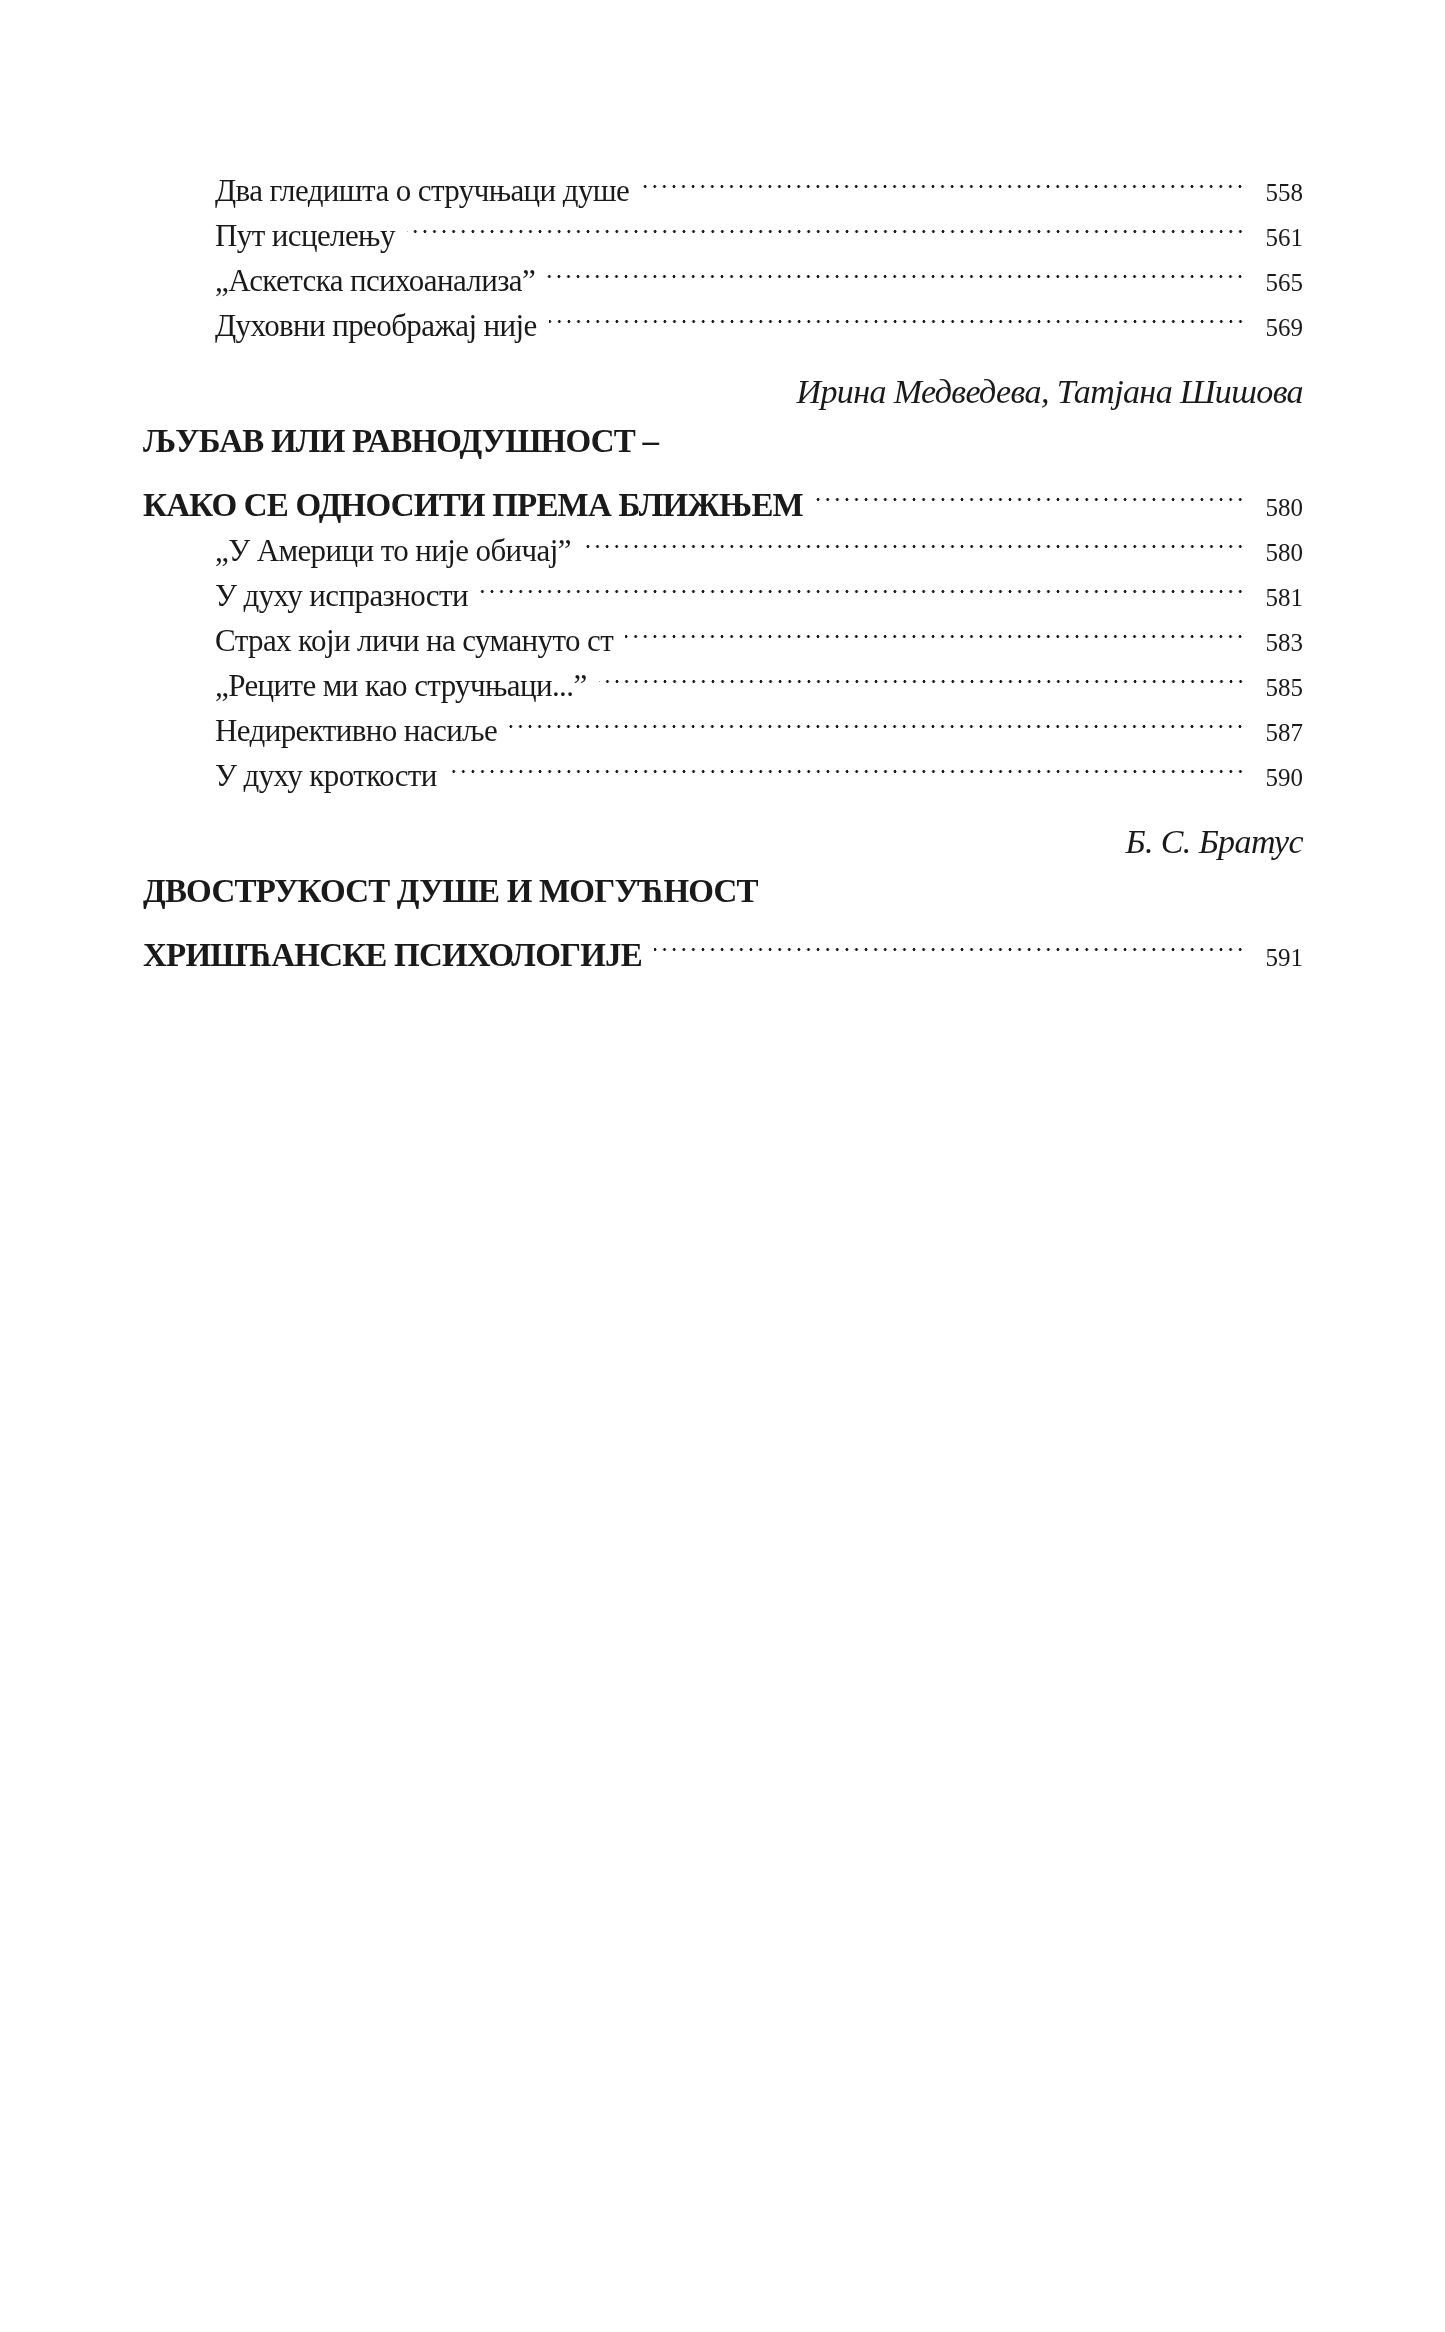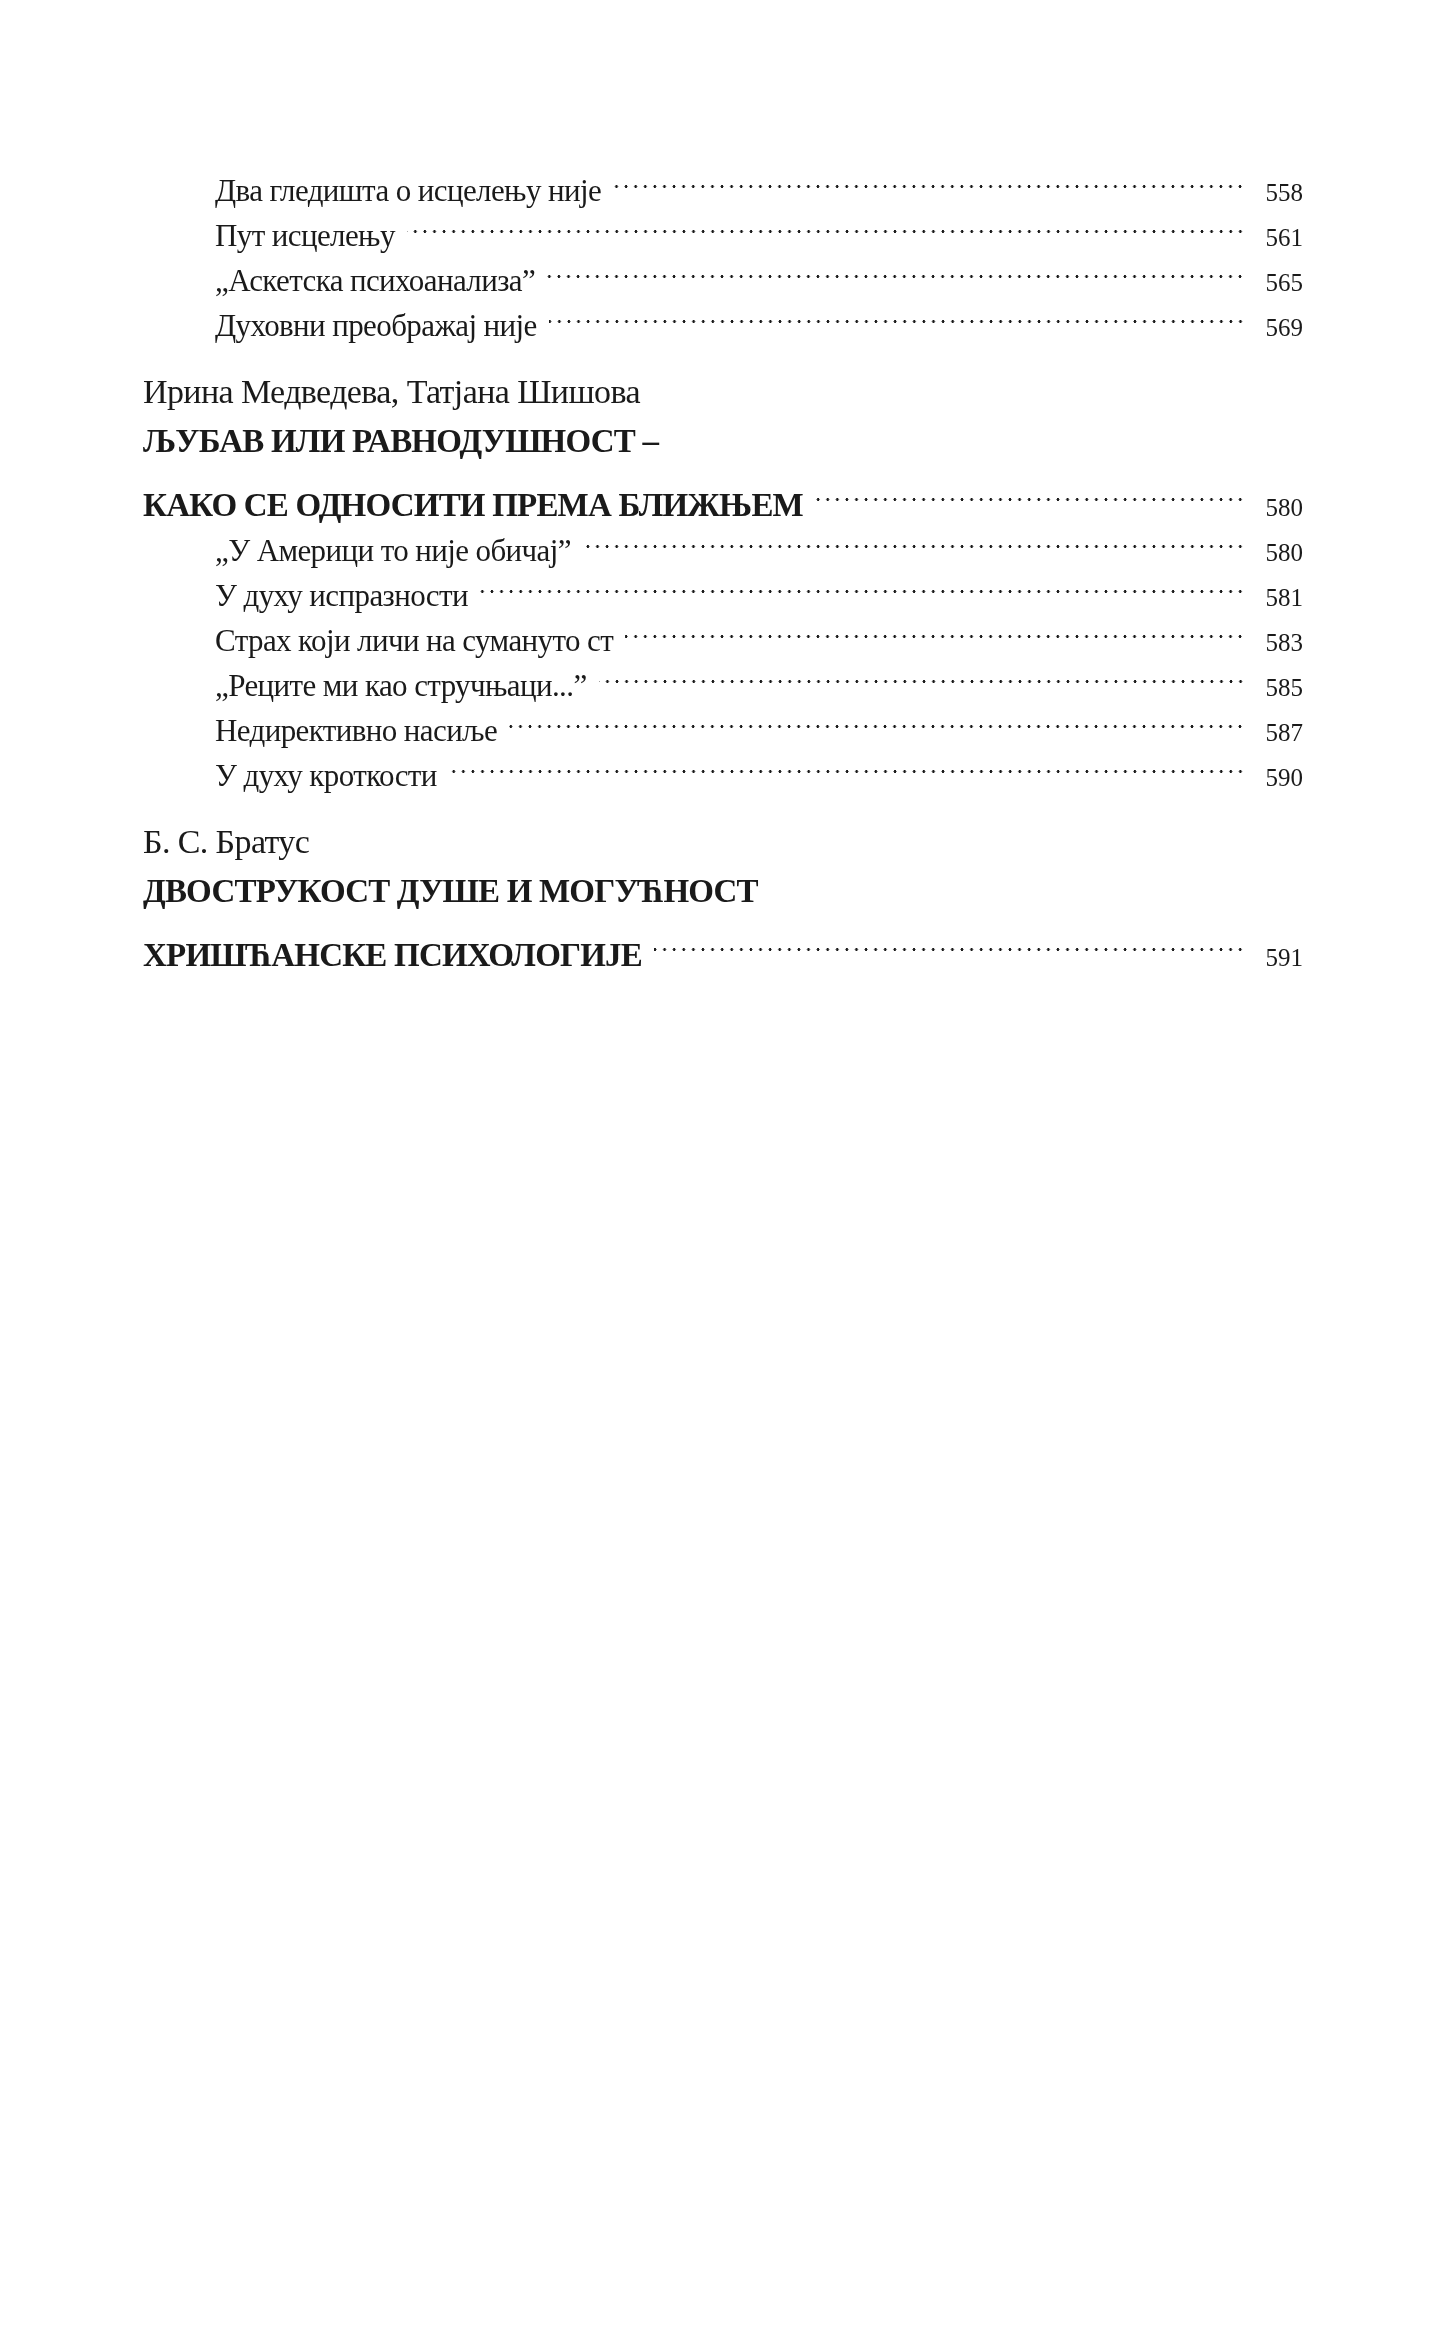--- a/index.html
+++ b/index.html
@@ -74,22 +74,24 @@
       padding-left: 72px;
     }
     .sub .label {
       font-size: 31px;
       letter-spacing: -0.6px;
     }
     .author {
       height: 48px;
       line-height: 48px;
       font-size: 34px;
+      font-style: italic;
       letter-spacing: -0.6px;
       margin-top: 18px;
+      text-align: right;
     }
     .title-row {
       height: 50px;
       line-height: 50px;
     }
     .title-row .label, .title-line {
       font-weight: bold;
       font-size: 33px;
       letter-spacing: -0.8px;
     }
@@ -109,21 +111,21 @@
     }
   </style>
 </head>
 <body>
 
 <div class="page">
   <div class="toc">
 
     <div class="row sub">
       <div class="inner">
-        <span class="label">Два гледишта о исцелењу није</span>
+        <span class="label">Два гледишта о стручњаци душе</span>
         <span class="leader"></span>
         <span class="page-num">558</span>
       </div>
     </div>
     <div class="row sub">
       <div class="inner">
         <span class="label">Пут исцелењу</span>
         <span class="leader"></span>
         <span class="page-num">561</span>
       </div>

